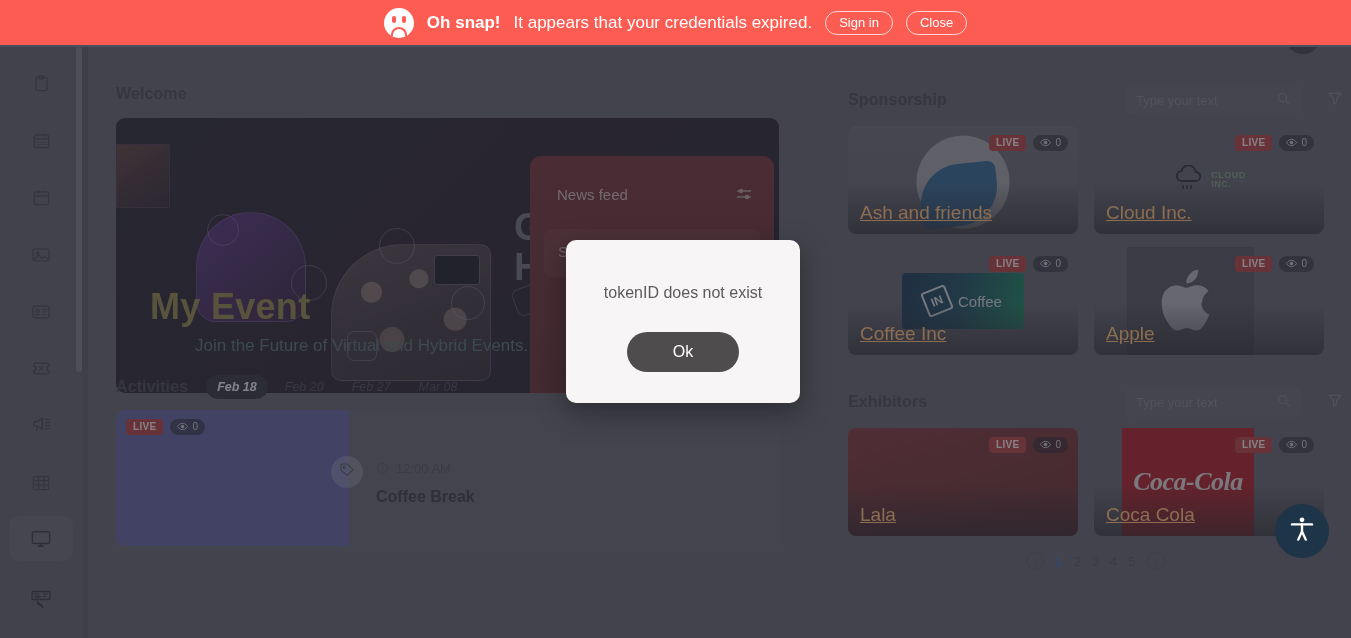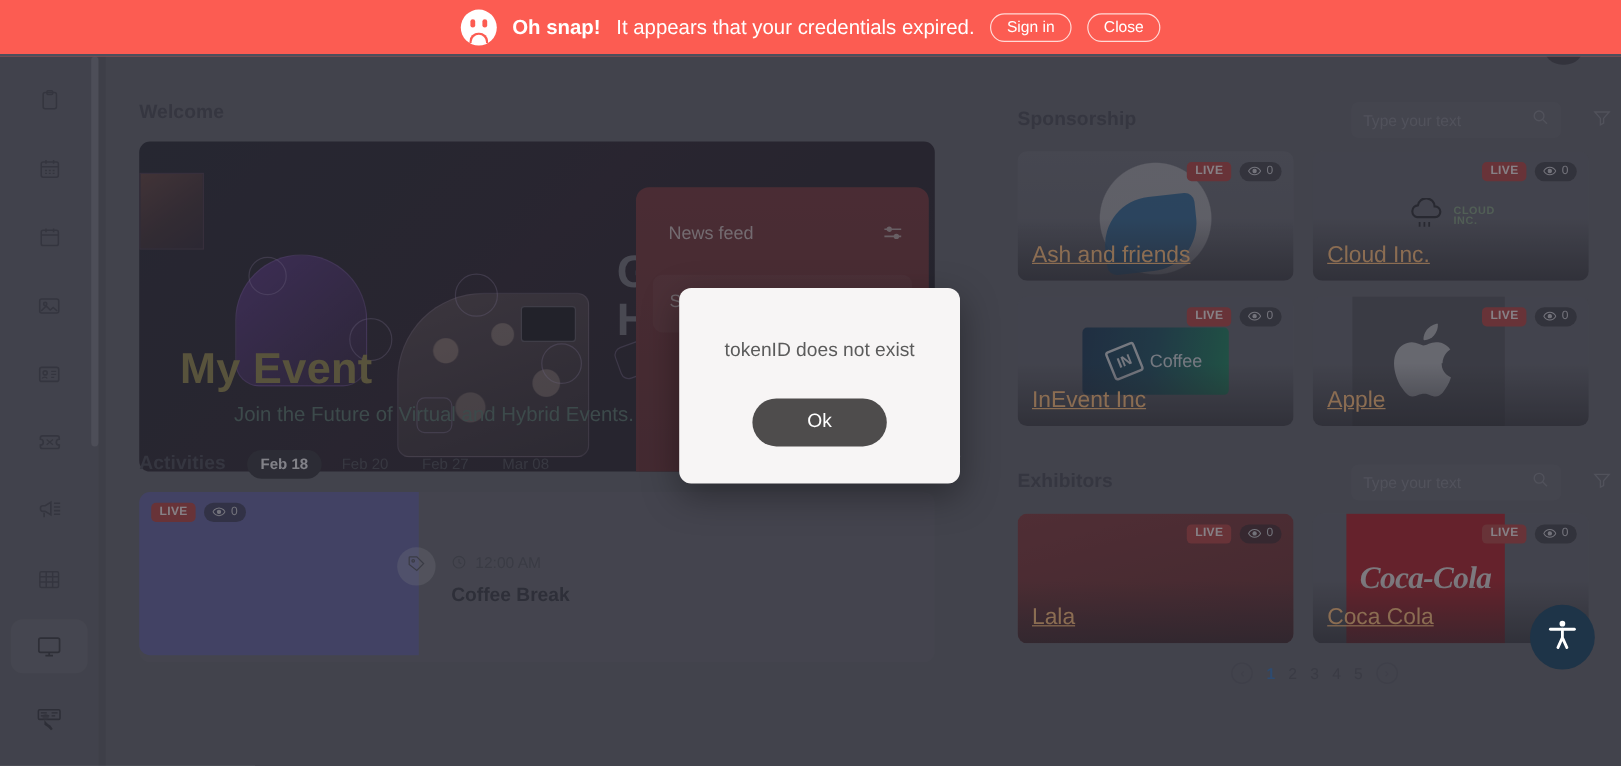--- a/index.html
+++ b/index.html
@@ -182,21 +182,21 @@
     position: absolute; right: 10px; top: 10px; width: 46px; height: 30px;
     background: #16161c; border: 1px solid #55505c; border-radius: 3px;
   }
 
   
   #activities-head {
     position: absolute; left: 16px; top: 325px;
     width: 678px; height: 30px;
     display: flex; align-items: center;
   }
-  #act-tabs { display: flex; align-items: center; gap: 6px; margin-left: 18px; }
+  #act-tabs { display: flex; align-items: center; gap: 6px; margin-left: 18px; font-style: italic; }
   .act-tab {
     font-size: 12.5px; color: #44464f; padding: 5px 11px;
     border-radius: 13px; cursor: pointer; white-space: nowrap;
   }
   .act-tab.active { background: #2b2c33; color: #e8e8ec; font-weight: bold; }
   .searchbox {
     display: flex; align-items: center;
     background: rgba(255,255,255,.035);
     border-radius: 6px; height: 30px; padding: 0 10px; gap: 10px;
   }
@@ -668,21 +668,21 @@
           <div class="badges">
             <span class="live-badge">LIVE</span>
             <span class="views-badge">
               <svg width="11" height="9" viewBox="0 0 24 18" fill="none" stroke="#c9c9d0" stroke-width="1.9">
                 <path d="M1 9s4-7 11-7 11 7 11 7-4 7-11 7S1 9 1 9z"></path>
                   <circle cx="12" cy="9" r="3" fill="#c9c9d0"></circle>
               </svg>
               <span>0</span>
             </span>
           </div>
-          <div class="name">InEvent Inc</div>
+          <div class="name">Coffee Inc</div>
         </div>
 
         <div class="ent-card">
           <div class="logo logo-apple">
             <div class="inner">
               <svg width="62" height="74" viewBox="0 0 24 28" fill="#adafb4">
                 <path d="M16.3 14.7c0-3 2.4-4.4 2.5-4.5-1.4-2-3.5-2.3-4.2-2.3-1.8-.2-3.5 1-4.4 1-.9 0-2.3-1-3.8-1-2 .1-3.8 1.1-4.8 2.9-2 3.5-.5 8.8 1.5 11.7 1 1.4 2.1 3 3.6 2.9 1.4-.1 2-.9 3.7-.9 1.7 0 2.2.9 3.7.9 1.5 0 2.5-1.4 3.4-2.9 1.1-1.6 1.5-3.2 1.5-3.3-.1 0-3-1.1-3-4.5z"></path>
                 <path d="M13.6 5.6c.8-1 1.3-2.3 1.2-3.7-1.2 0-2.6.8-3.4 1.8-.7.9-1.4 2.2-1.2 3.5 1.3.1 2.6-.7 3.4-1.6z"></path>
               </svg>
             </div>

